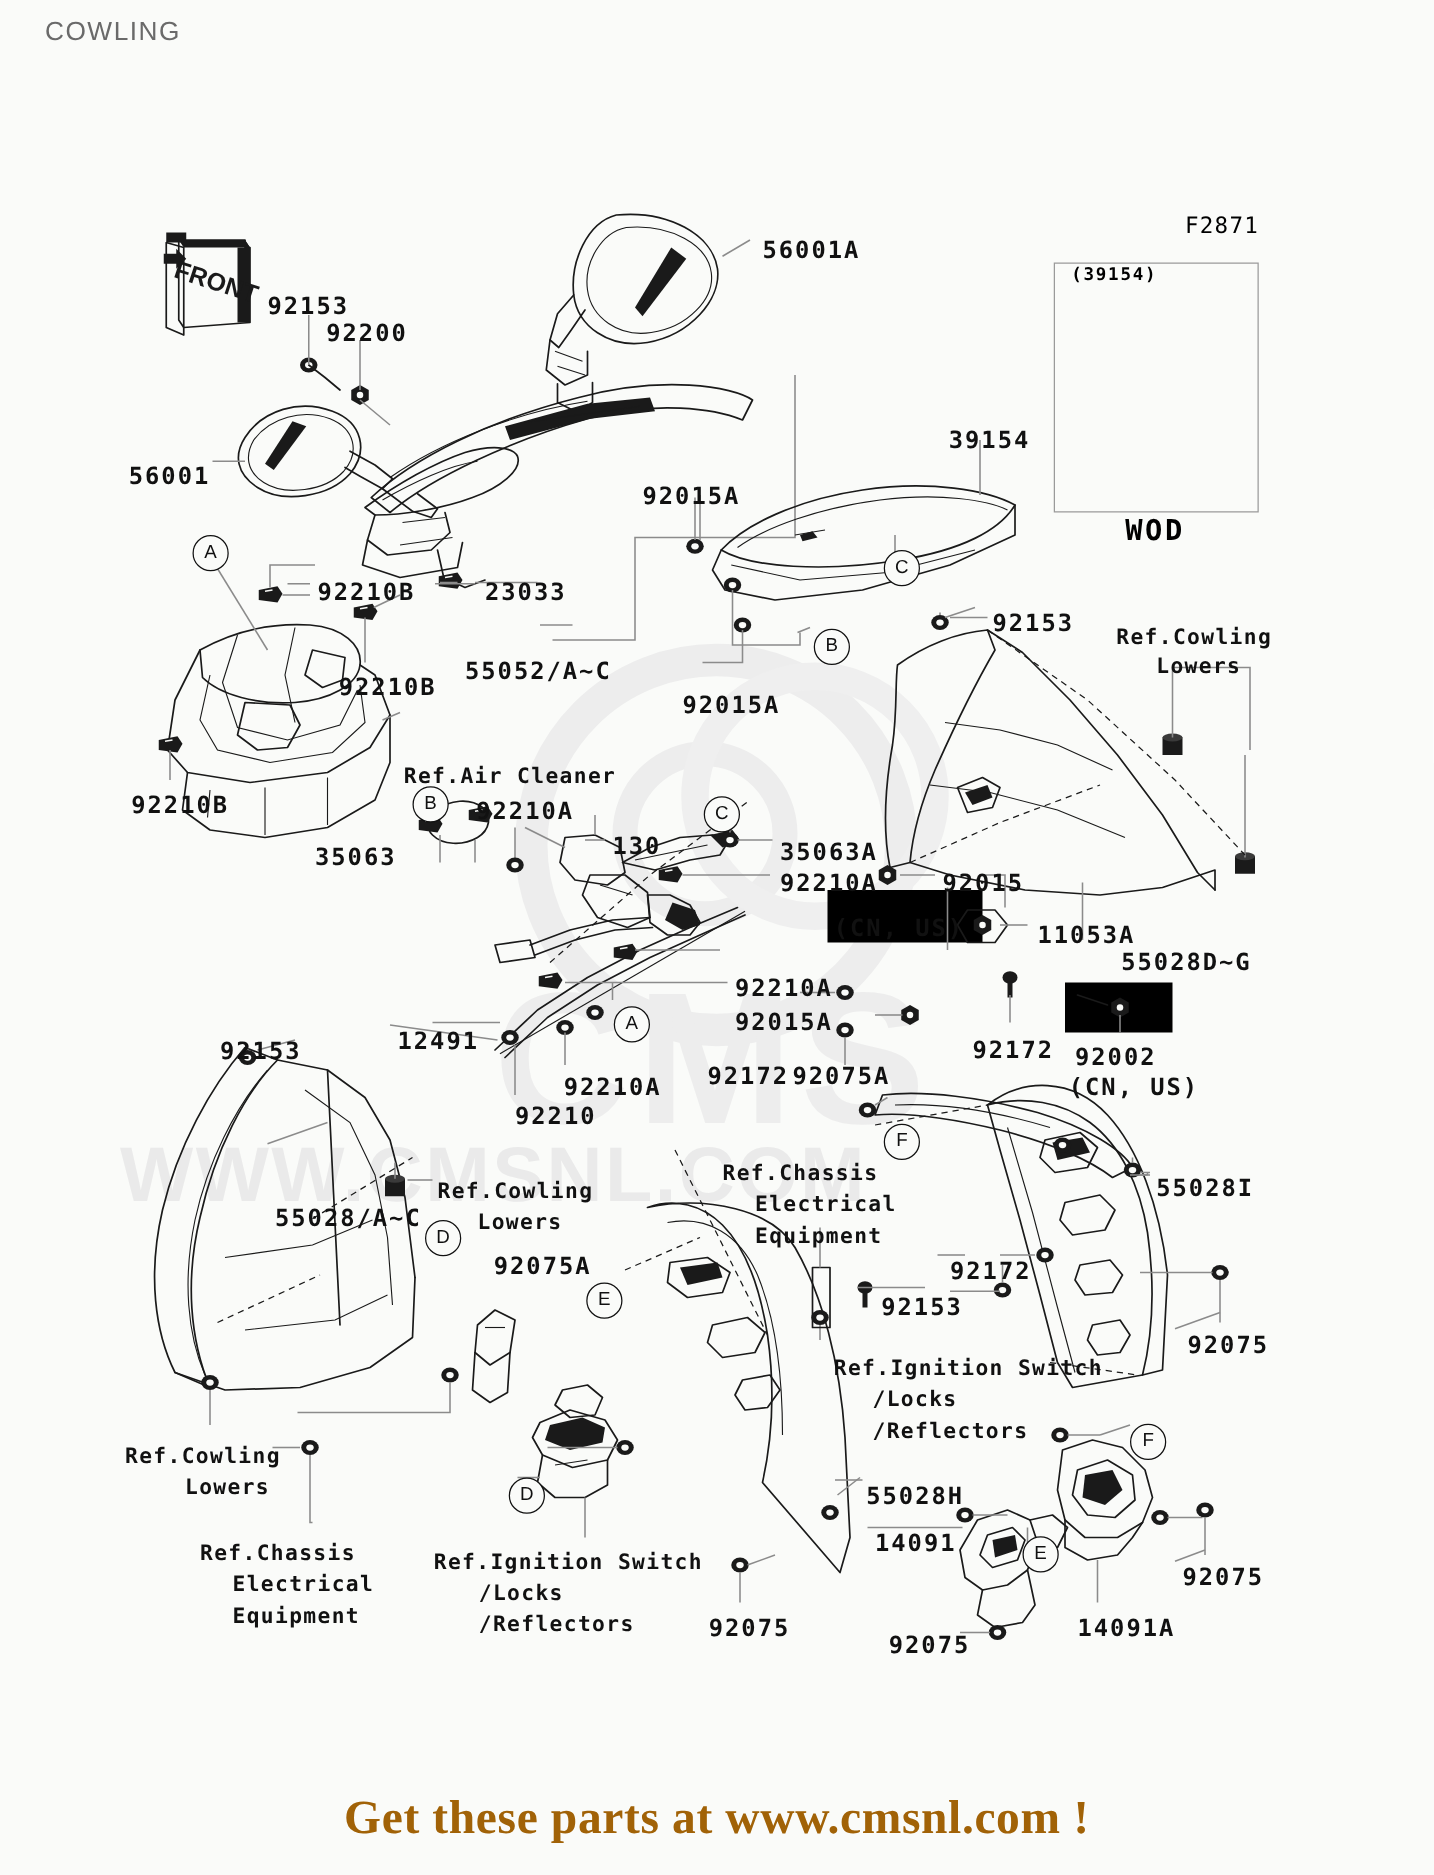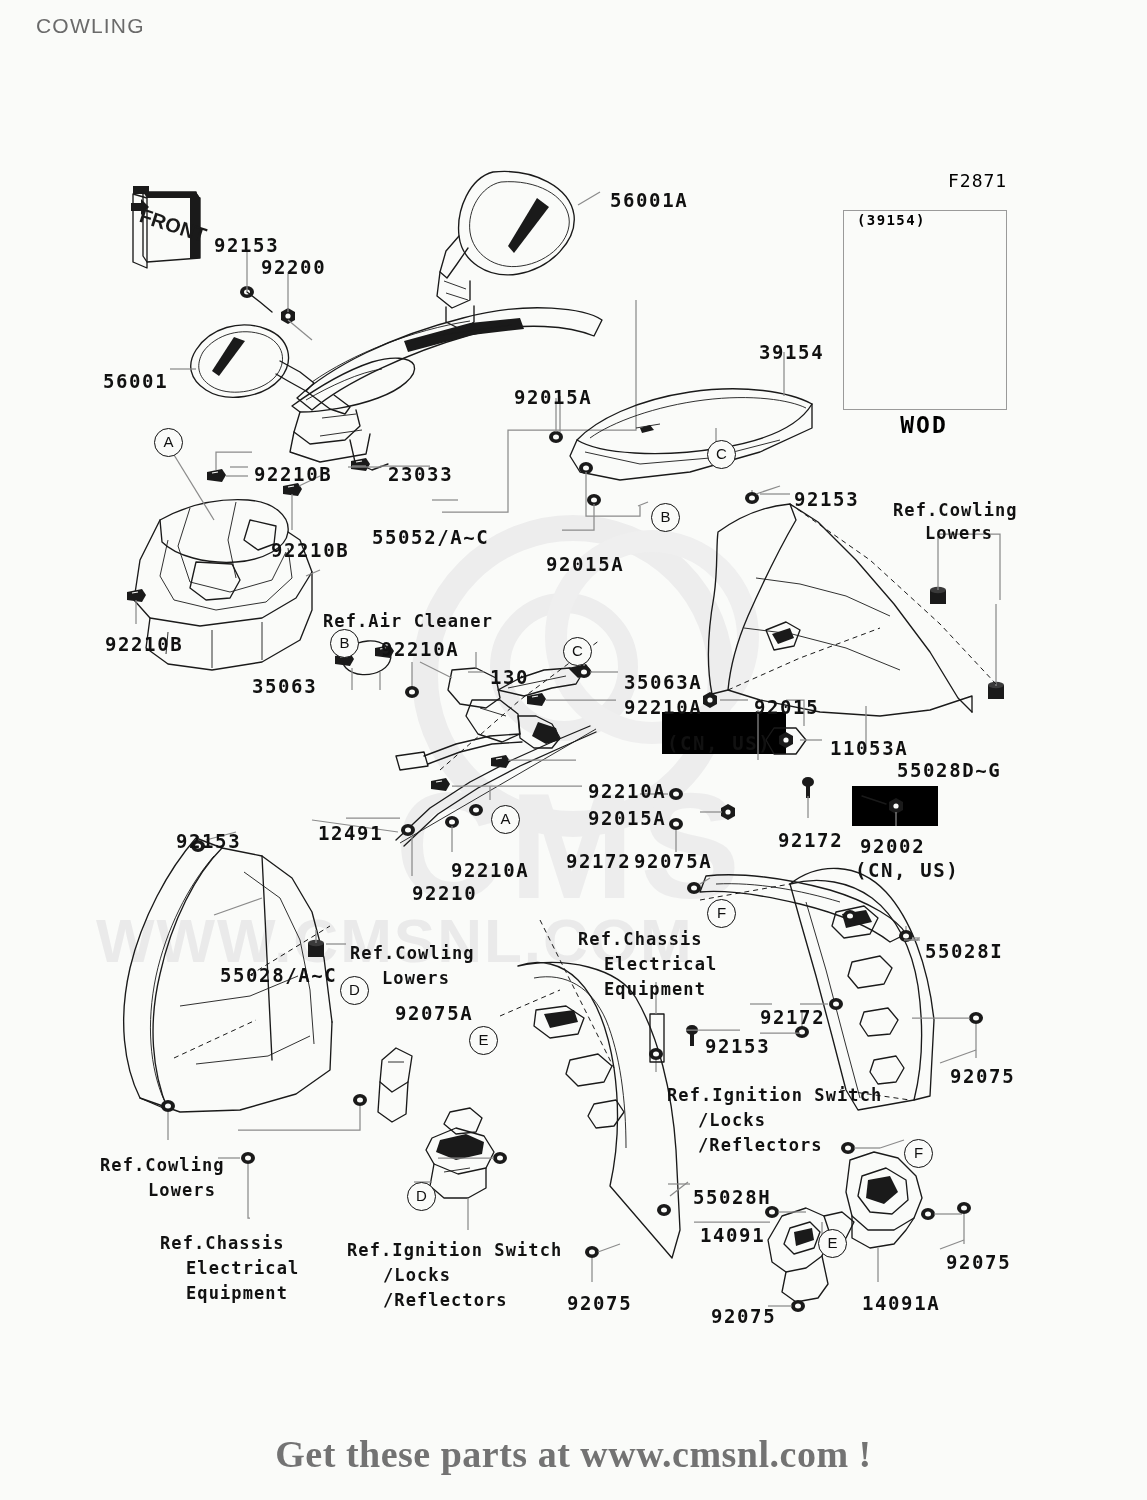--- a/index.html
+++ b/index.html
@@ -30,21 +30,21 @@
   
   #footer-cta {
     position: absolute;
     left: 0;
     top: 1432px;
     width: 100%;
     text-align: center;
     font-family: "Liberation Serif", serif;
     font-size: 38px;
     font-weight: 700;
-    color: #737373;
+    color: #a16207;
     letter-spacing: 0.5px;
   }
   
   .wm {
     position: absolute;
     color: #e9e9e9;
     font-family: "Liberation Sans", sans-serif;
     font-weight: 700;
     pointer-events: none;
     user-select: none;

